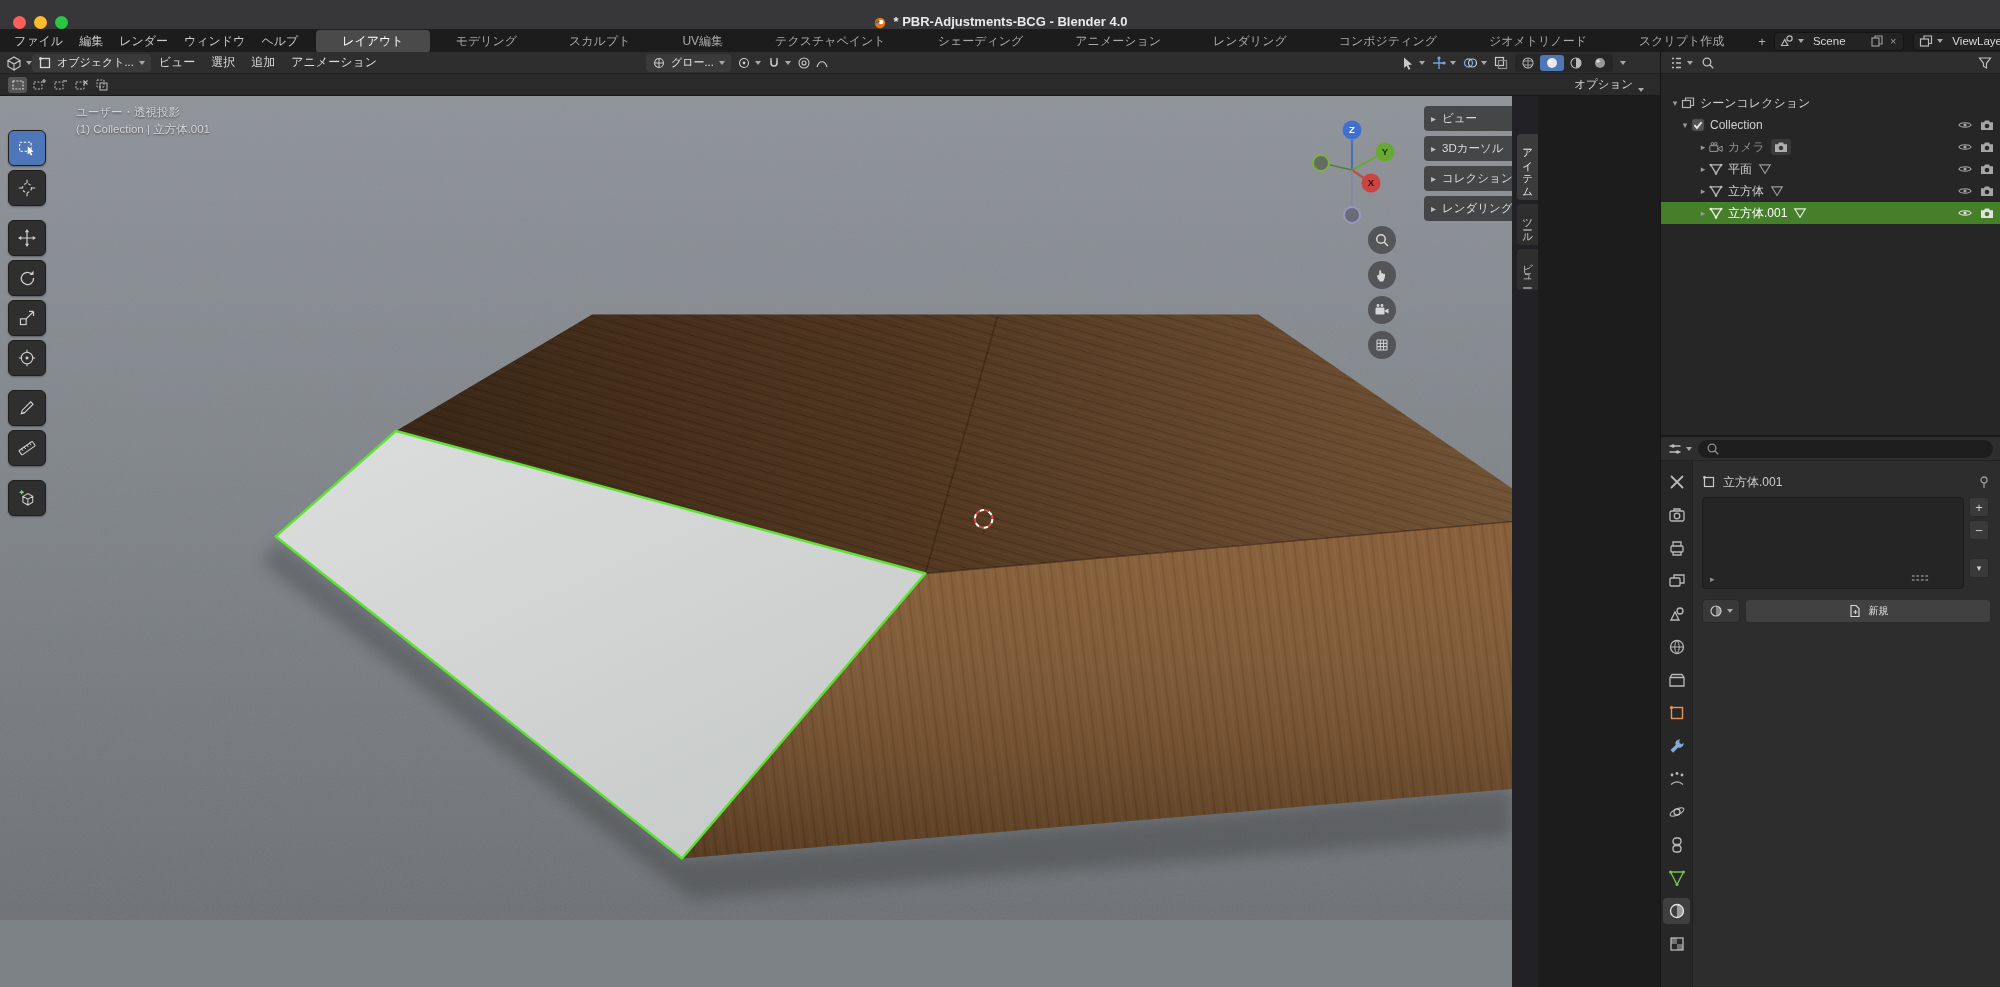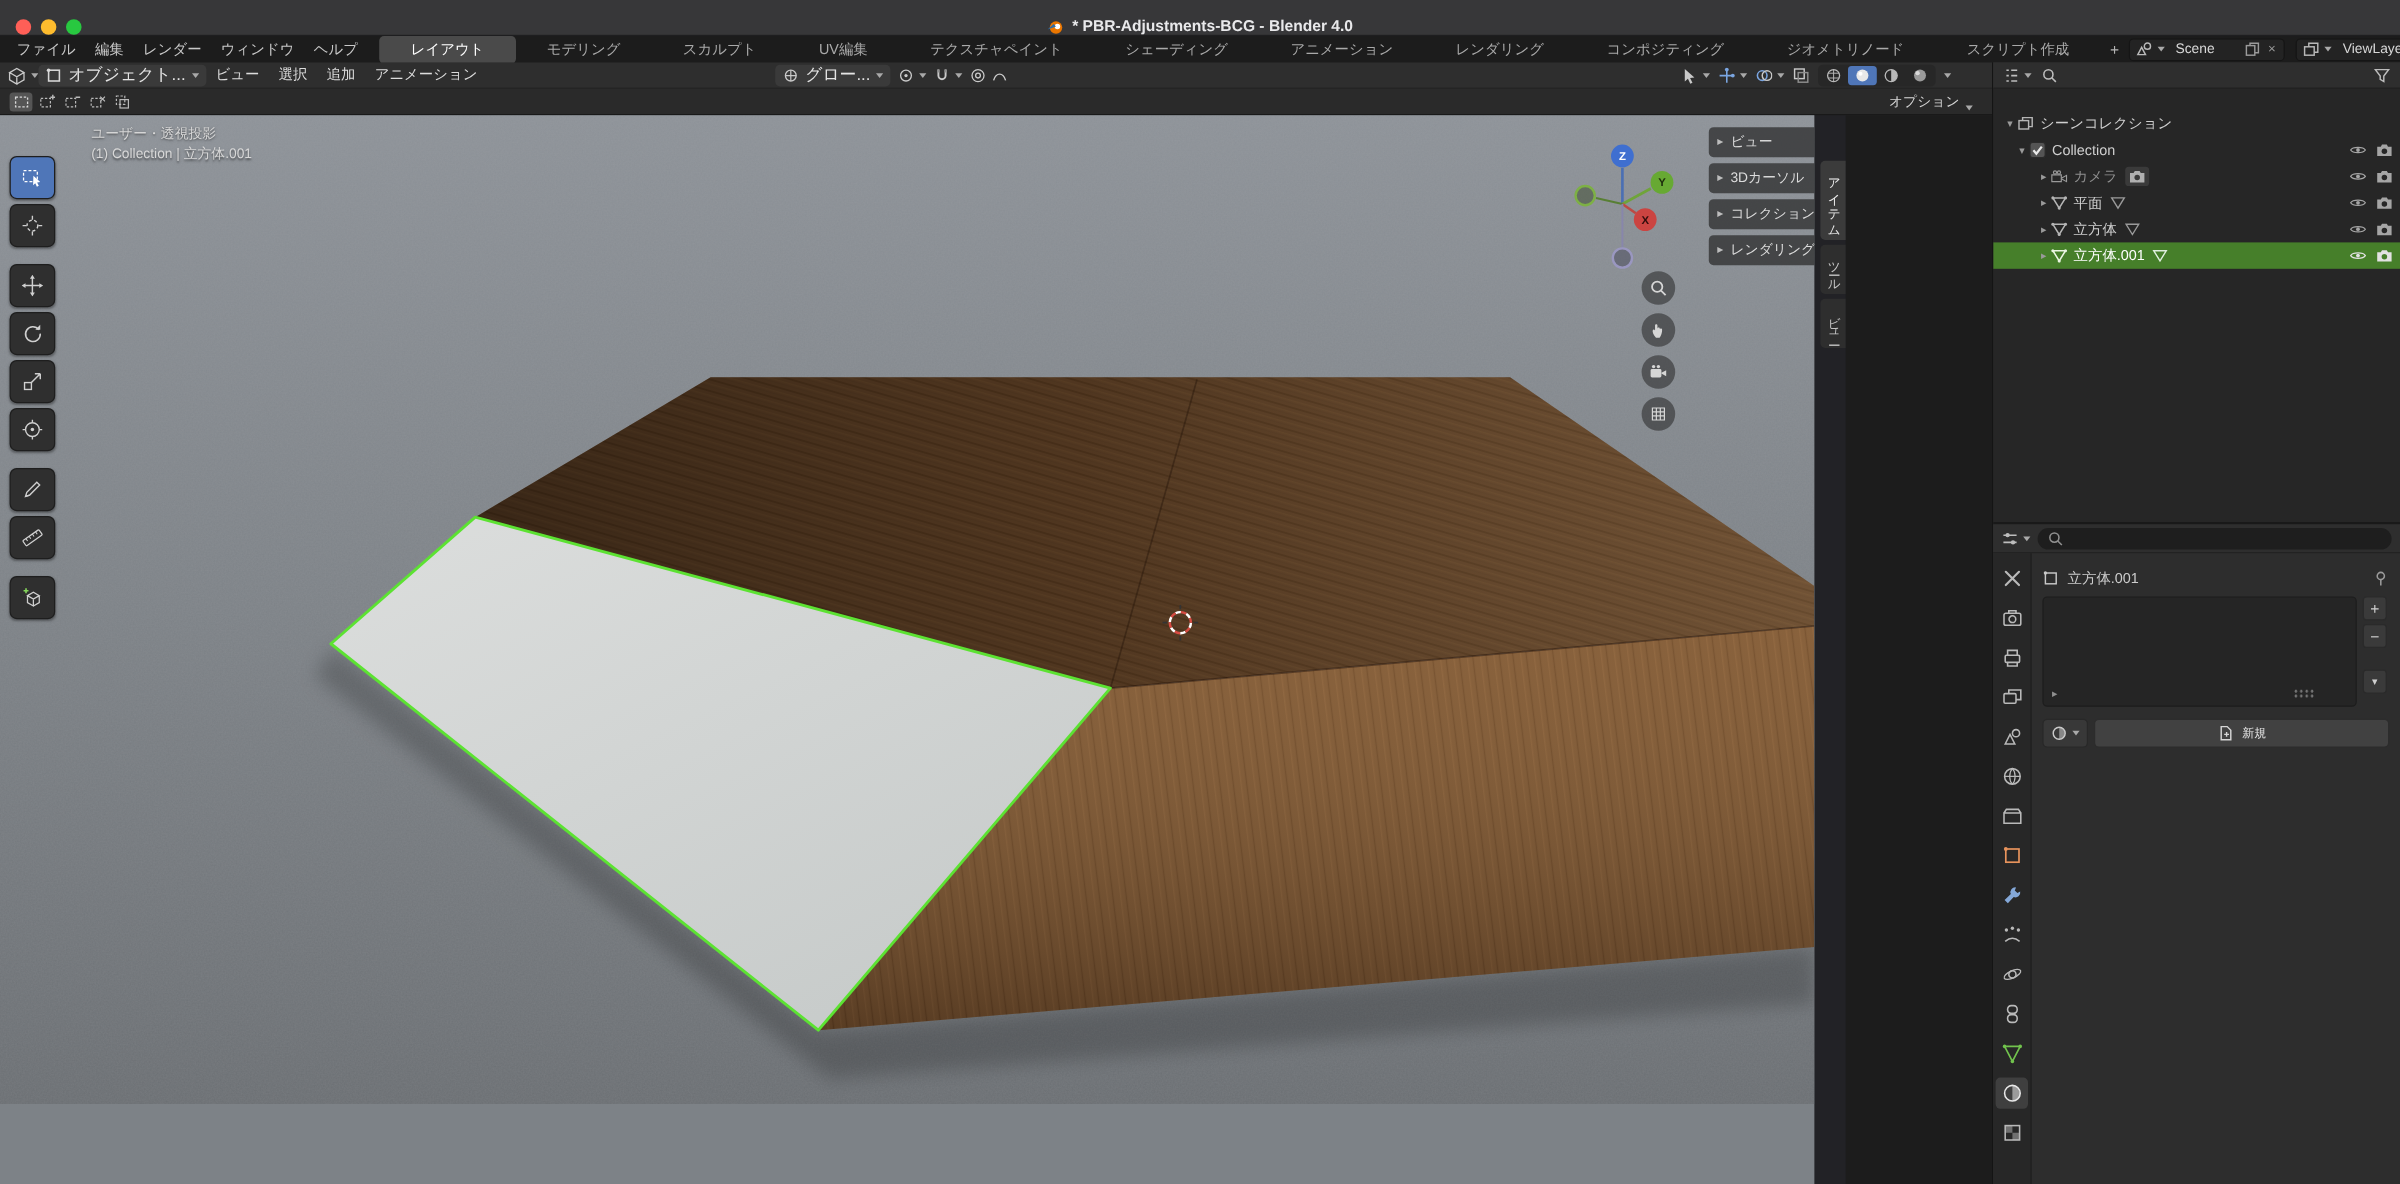--- a/index.html
+++ b/index.html
@@ -35,21 +35,21 @@
 
   
   .main{position:absolute;top:52px;left:0;right:0;bottom:0;display:flex;}
   .vcol{width:1660px;display:flex;flex-direction:column;position:relative;}
   .sidebar{width:340px;display:flex;flex-direction:column;border-left:1px solid #141414;background:#262626;}
 
   
   .vp-header{height:22px;background:#2e2e2e;border-bottom:1px solid #232323;display:flex;align-items:center;padding:0 6px;position:relative;}
   .hgroup{display:flex;align-items:center;gap:4px;}
   .pill{display:flex;align-items:center;gap:5px;background:#3a3a3a;border-radius:4px;height:18px;padding:0 6px;}
-  .pill .ptext{font-size:14px;color:#e4e4e4;}
+  .pill .ptext{font-size:11px;color:#e4e4e4;}
   .hmenu{font-size:12px;color:#dcdcdc;padding:0 8px;}
   .hcenter{position:absolute;left:646px;display:flex;align-items:center;gap:6px;}
   .hright{position:absolute;right:34px;display:flex;align-items:center;gap:7px;}
   .shade-group{display:flex;align-items:center;background:#272727;border-radius:4px;padding:1px;}
   .shade-cell{width:24px;height:16px;display:flex;align-items:center;justify-content:center;border-radius:3px;}
   .shade-cell.active{background:#4f76b8;}
 
   
   .vp-tools{height:22px;background:#2a2a2a;border-bottom:1px solid #191919;display:flex;align-items:center;padding:0 8px;}
   .selmode{display:flex;align-items:center;gap:2px;}

